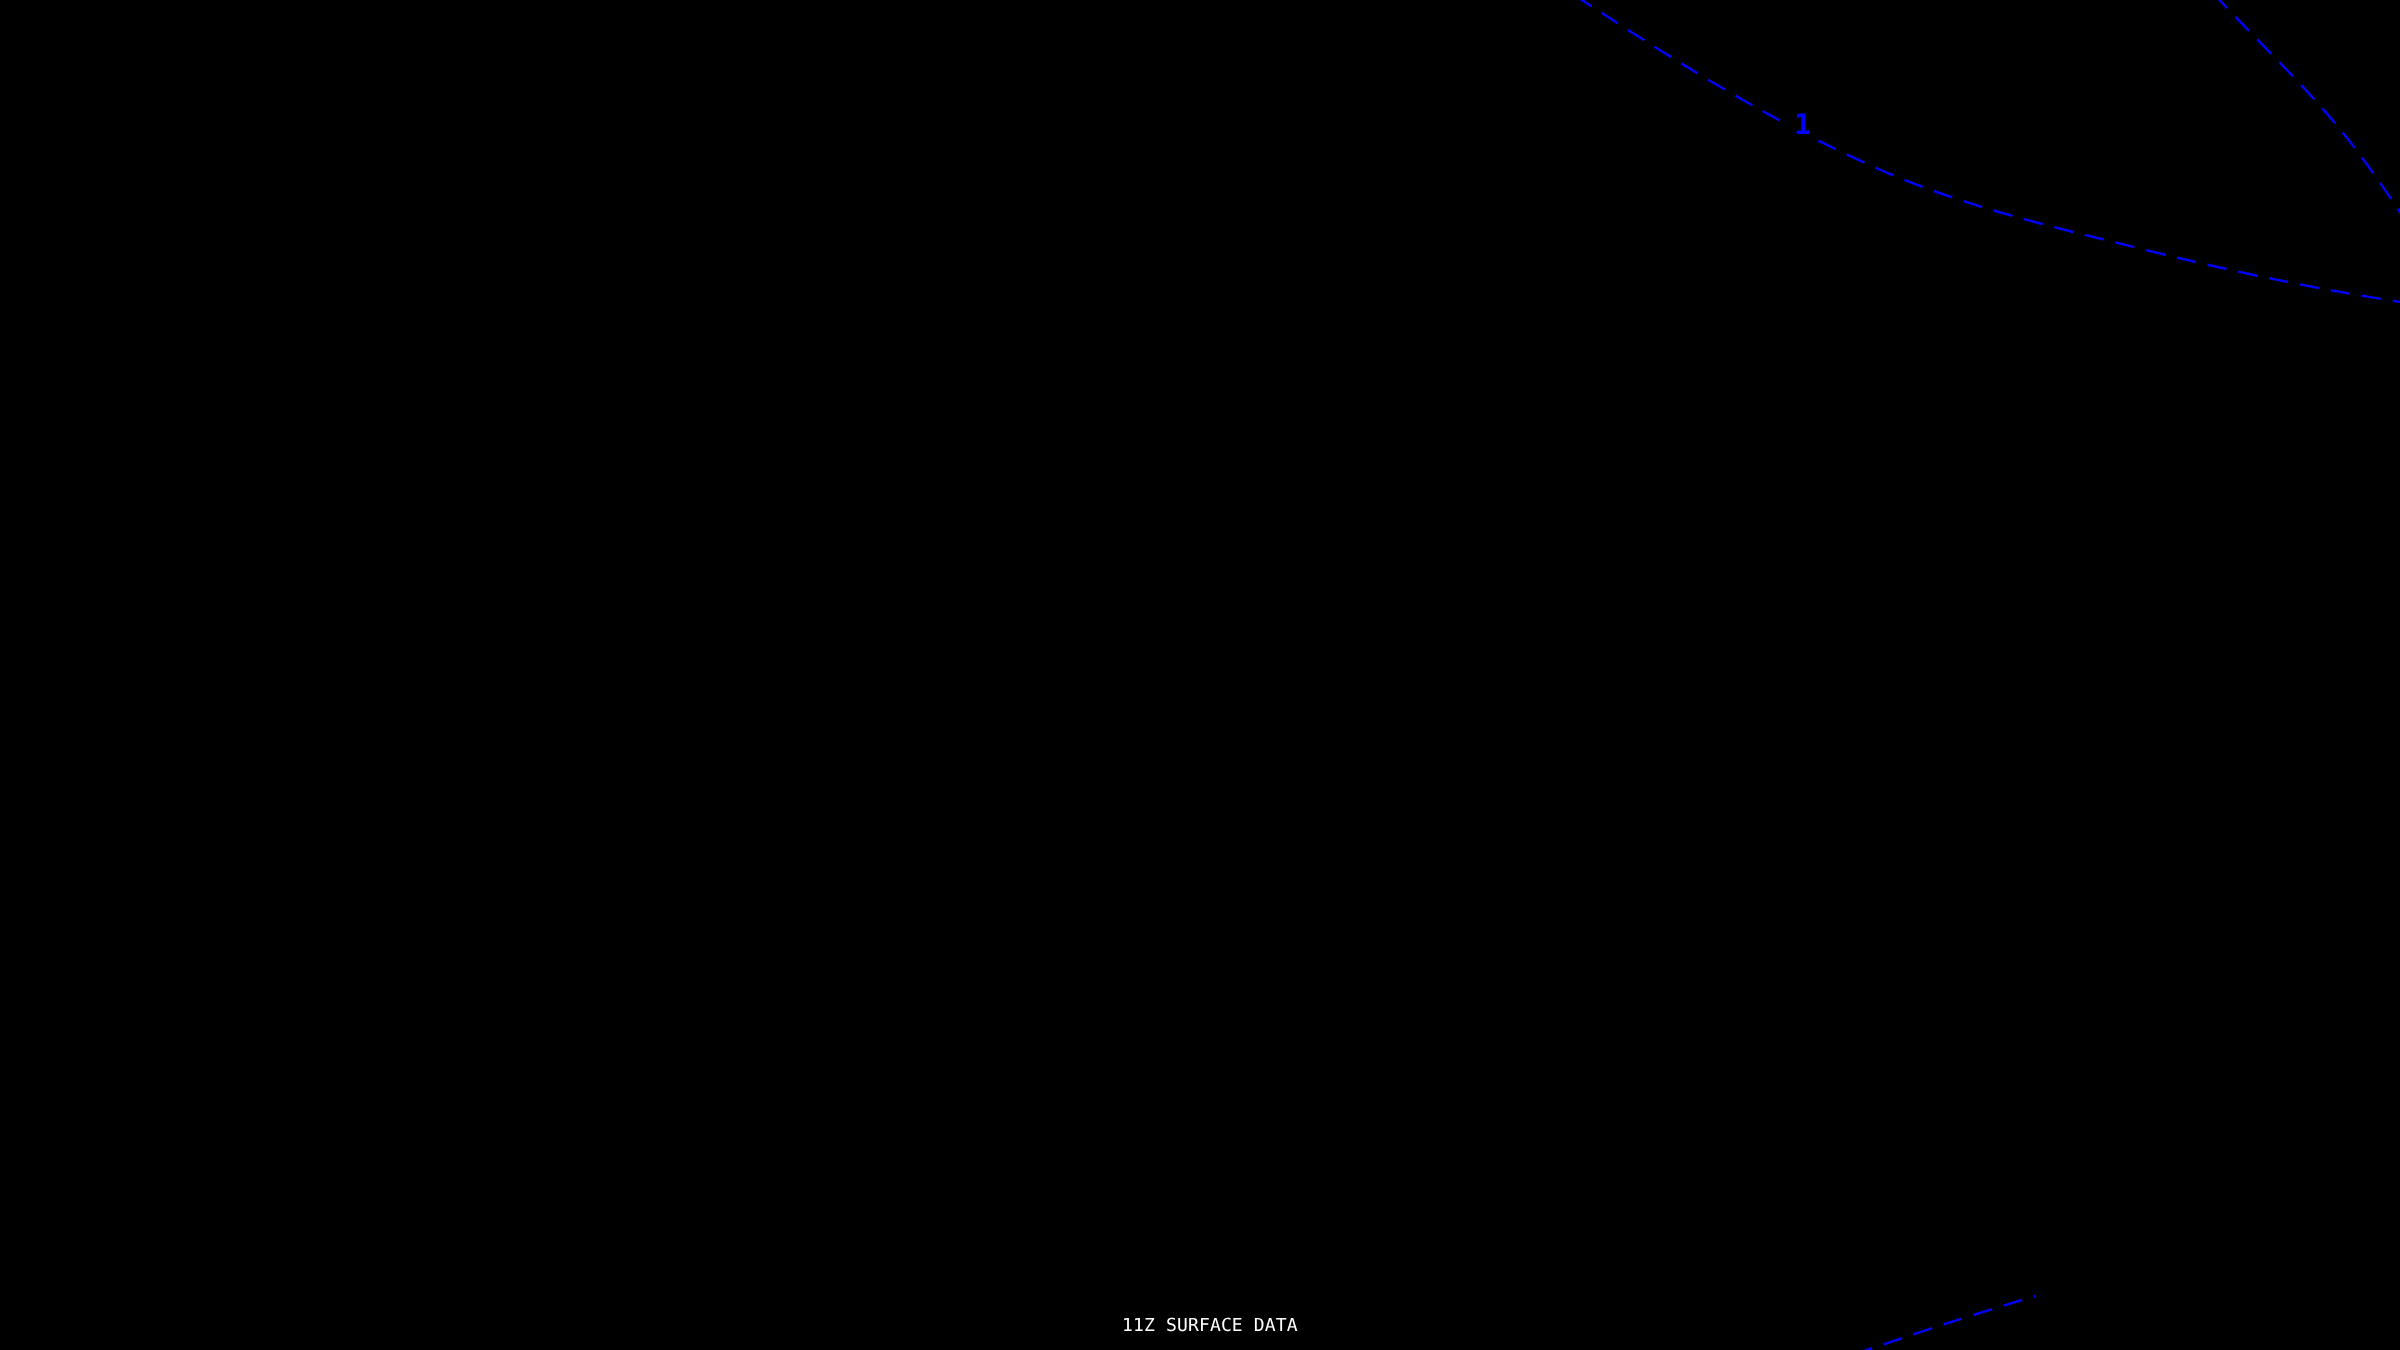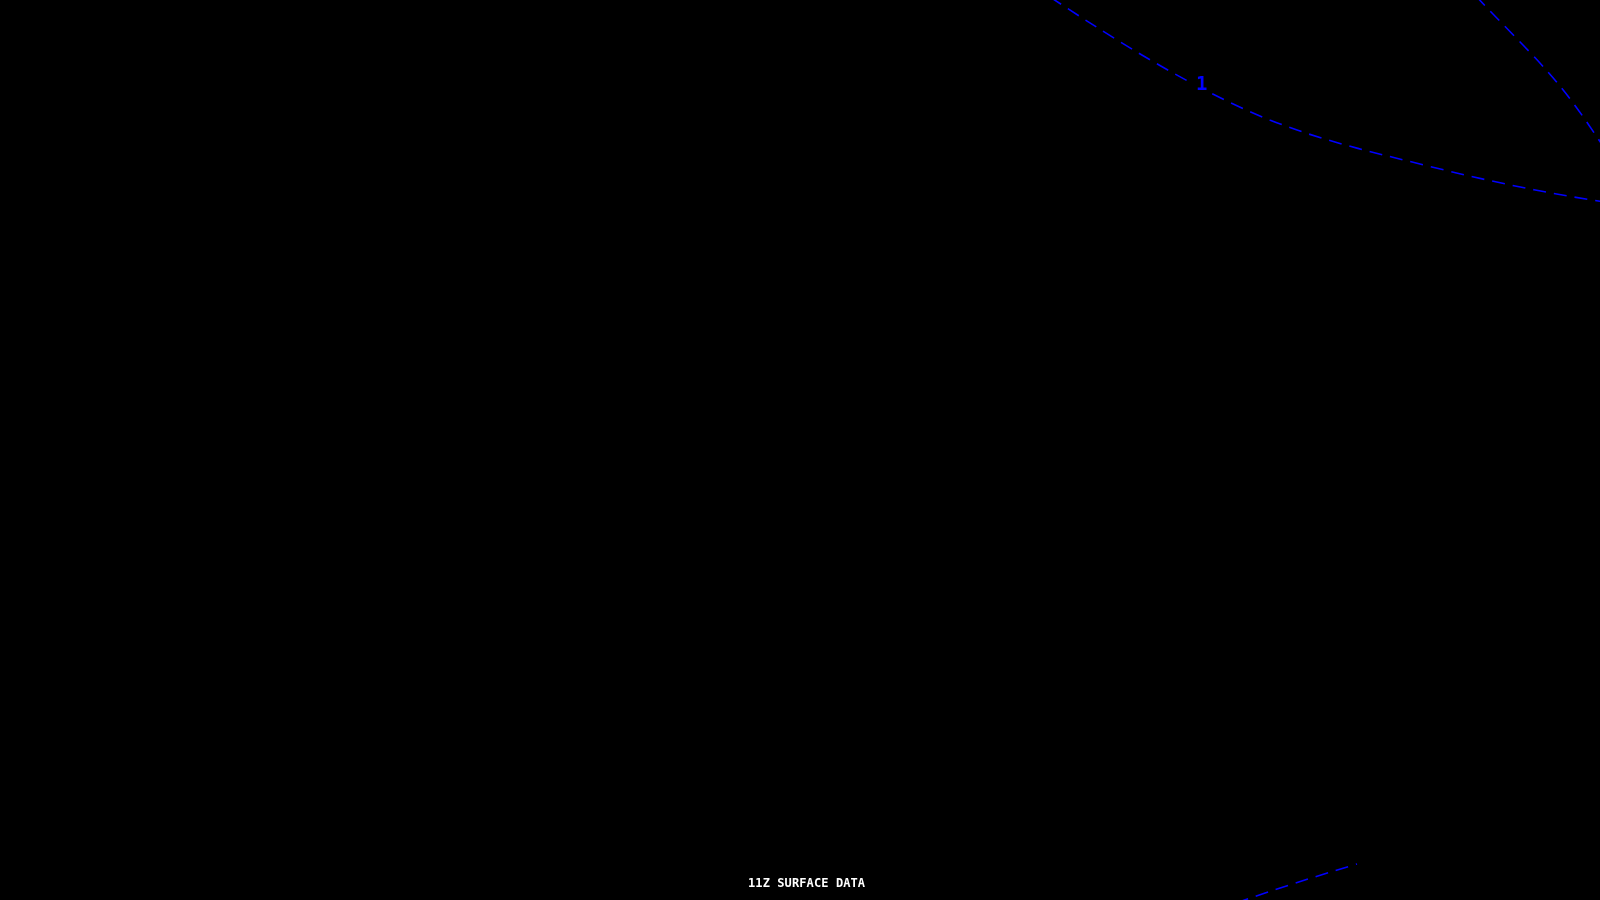--- a/index.html
+++ b/index.html
@@ -35,21 +35,21 @@
     font-weight: bold;
   }
   .map-caption {
     position: absolute;
     left: 748px;
     top: 876px;
     height: 14px;
     line-height: 14px;
     font-family: "DejaVu Sans Mono", monospace;
     font-size: 12px;
-    font-weight: bold;
+    font-weight: normal;
     letter-spacing: 0.1px;
     white-space: pre;
     color: #ffffff;
   }
 </style>
 </head>
 <body style="background: rgb(0, 0, 0);">
 
 <div class="map-root" style="background: rgb(0, 0, 0);">
 

